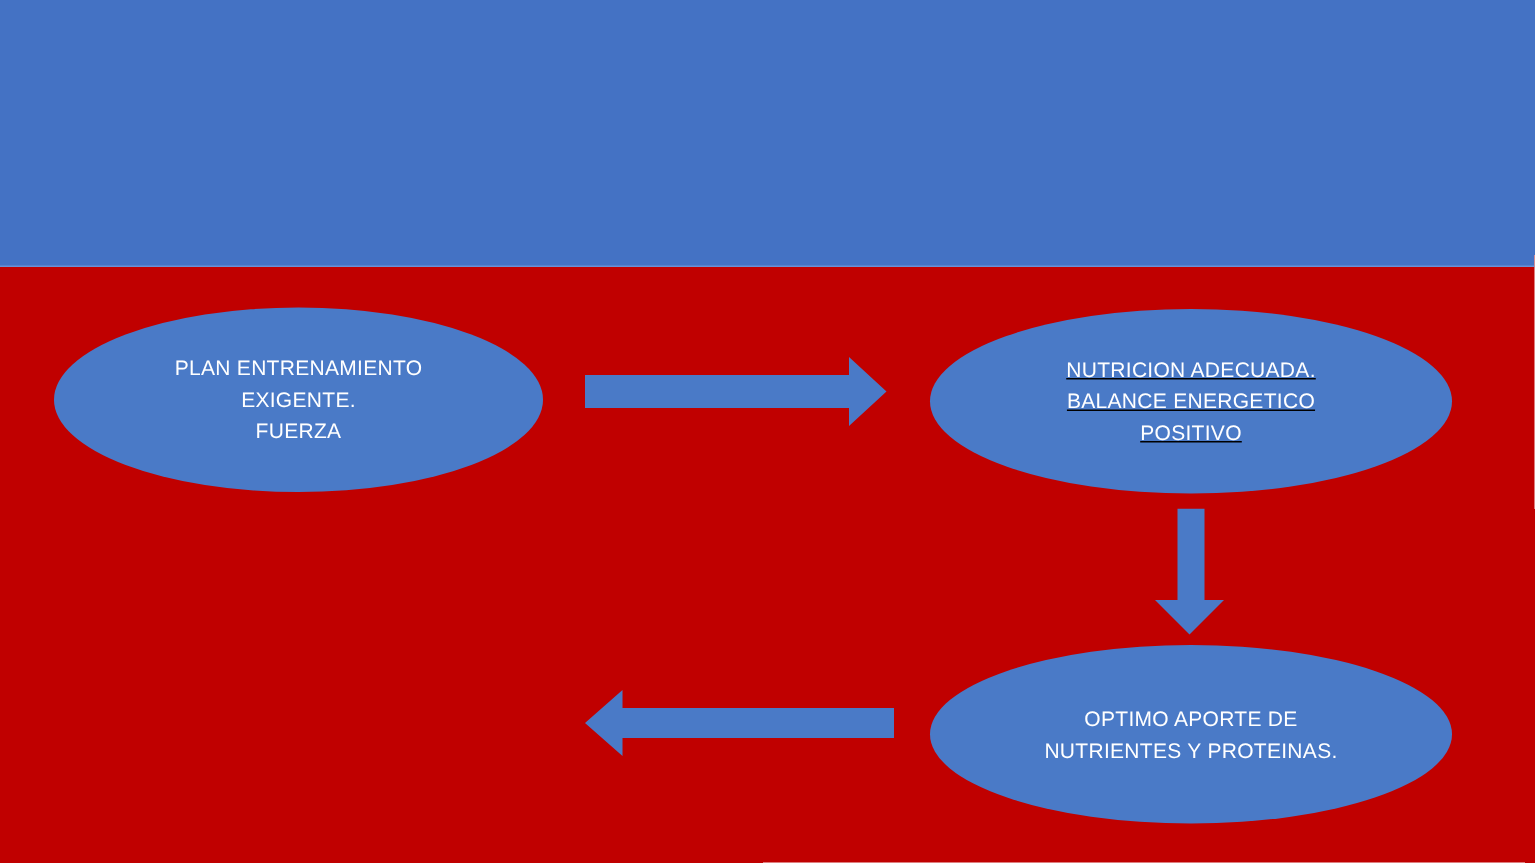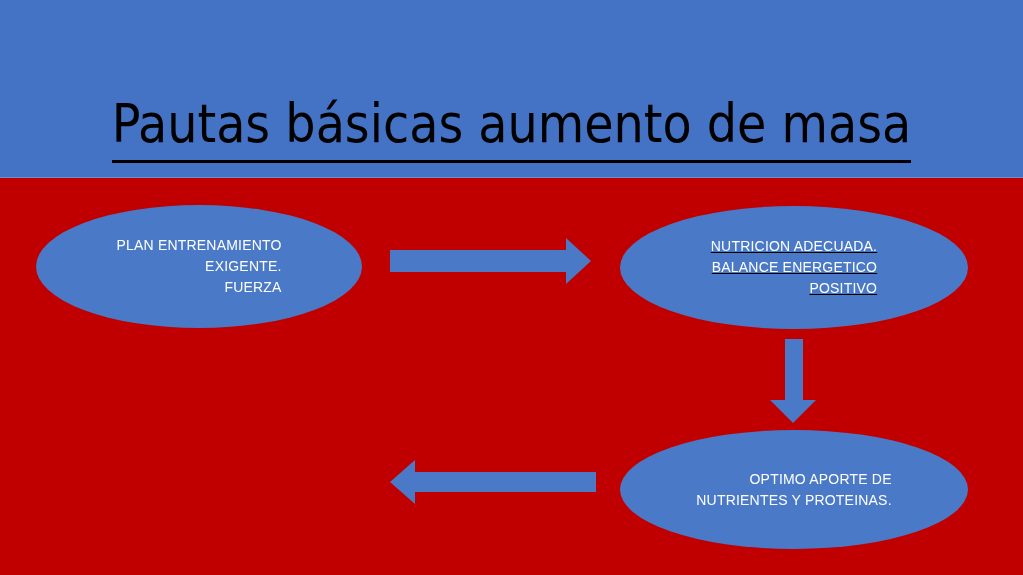--- a/index.html
+++ b/index.html
@@ -78,21 +78,20 @@
   }
   .node-label {
     color: #FFFFFF;
     font-family: "Liberation Sans", sans-serif;
     font-size: 14px;
     line-height: 21px;
     font-weight: 400;
     white-space: pre-line;
     letter-spacing: 0.2px;
     padding: 0 26px;
-    text-align: right;
   }
   #node-plan {
     left: 36px;
     top: 205px;
     width: 326px;
     height: 123px;
   }
   #node-nutricion {
     left: 620px;
     top: 206px;
@@ -134,21 +133,21 @@
 </style>
 </head>
 <body>
 
 <div id="slide">
 
   <div id="header-band"></div>
   <div id="header-divider"></div>
 
   <div id="slide-title">
-    <span class="tline">Pautas básicas aumento de masa</span><br>
+    <br>
     <span class="tline">muscular</span>
   </div>
 
   <div id="body-area"></div>
 
   <div class="node" id="node-plan">
     <span class="node-label">PLAN ENTRENAMIENTO
 EXIGENTE.
 FUERZA</span>
   </div>

